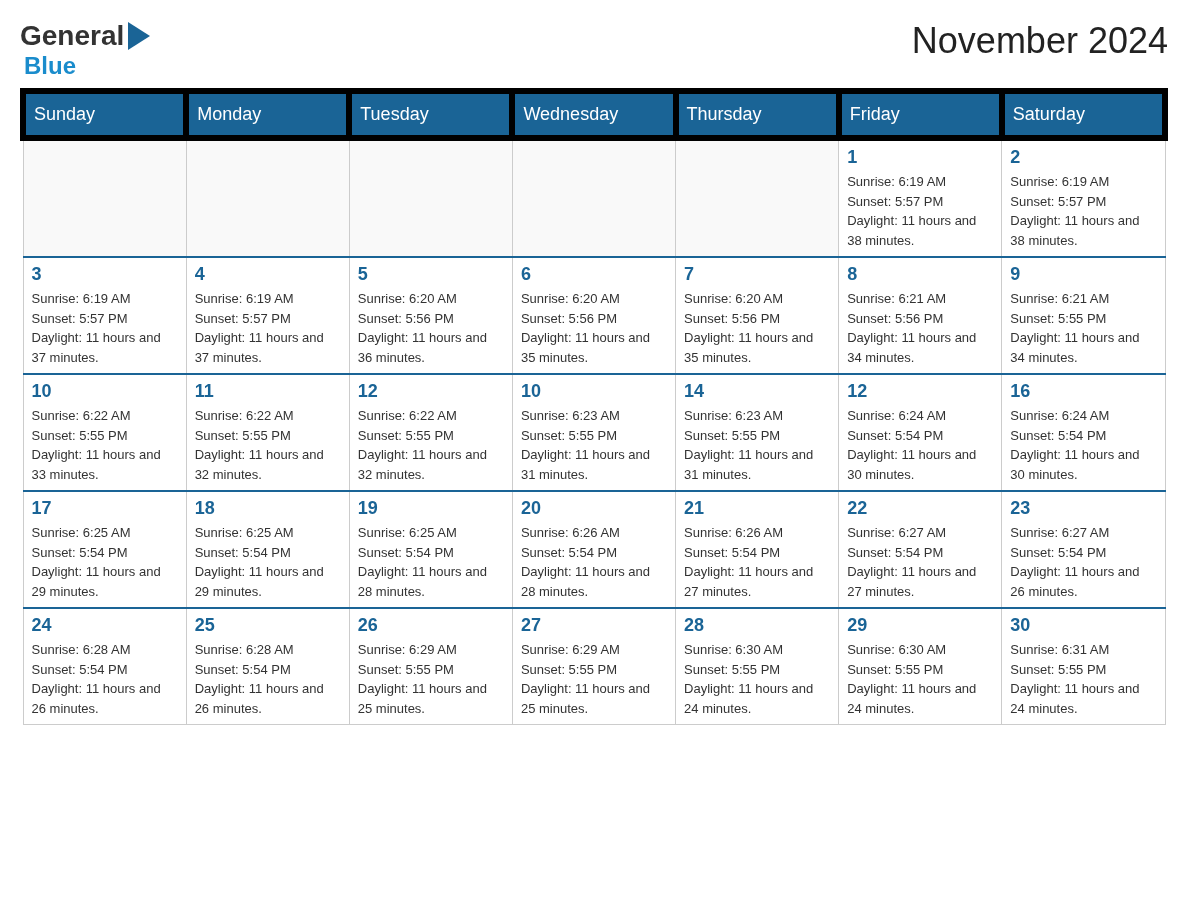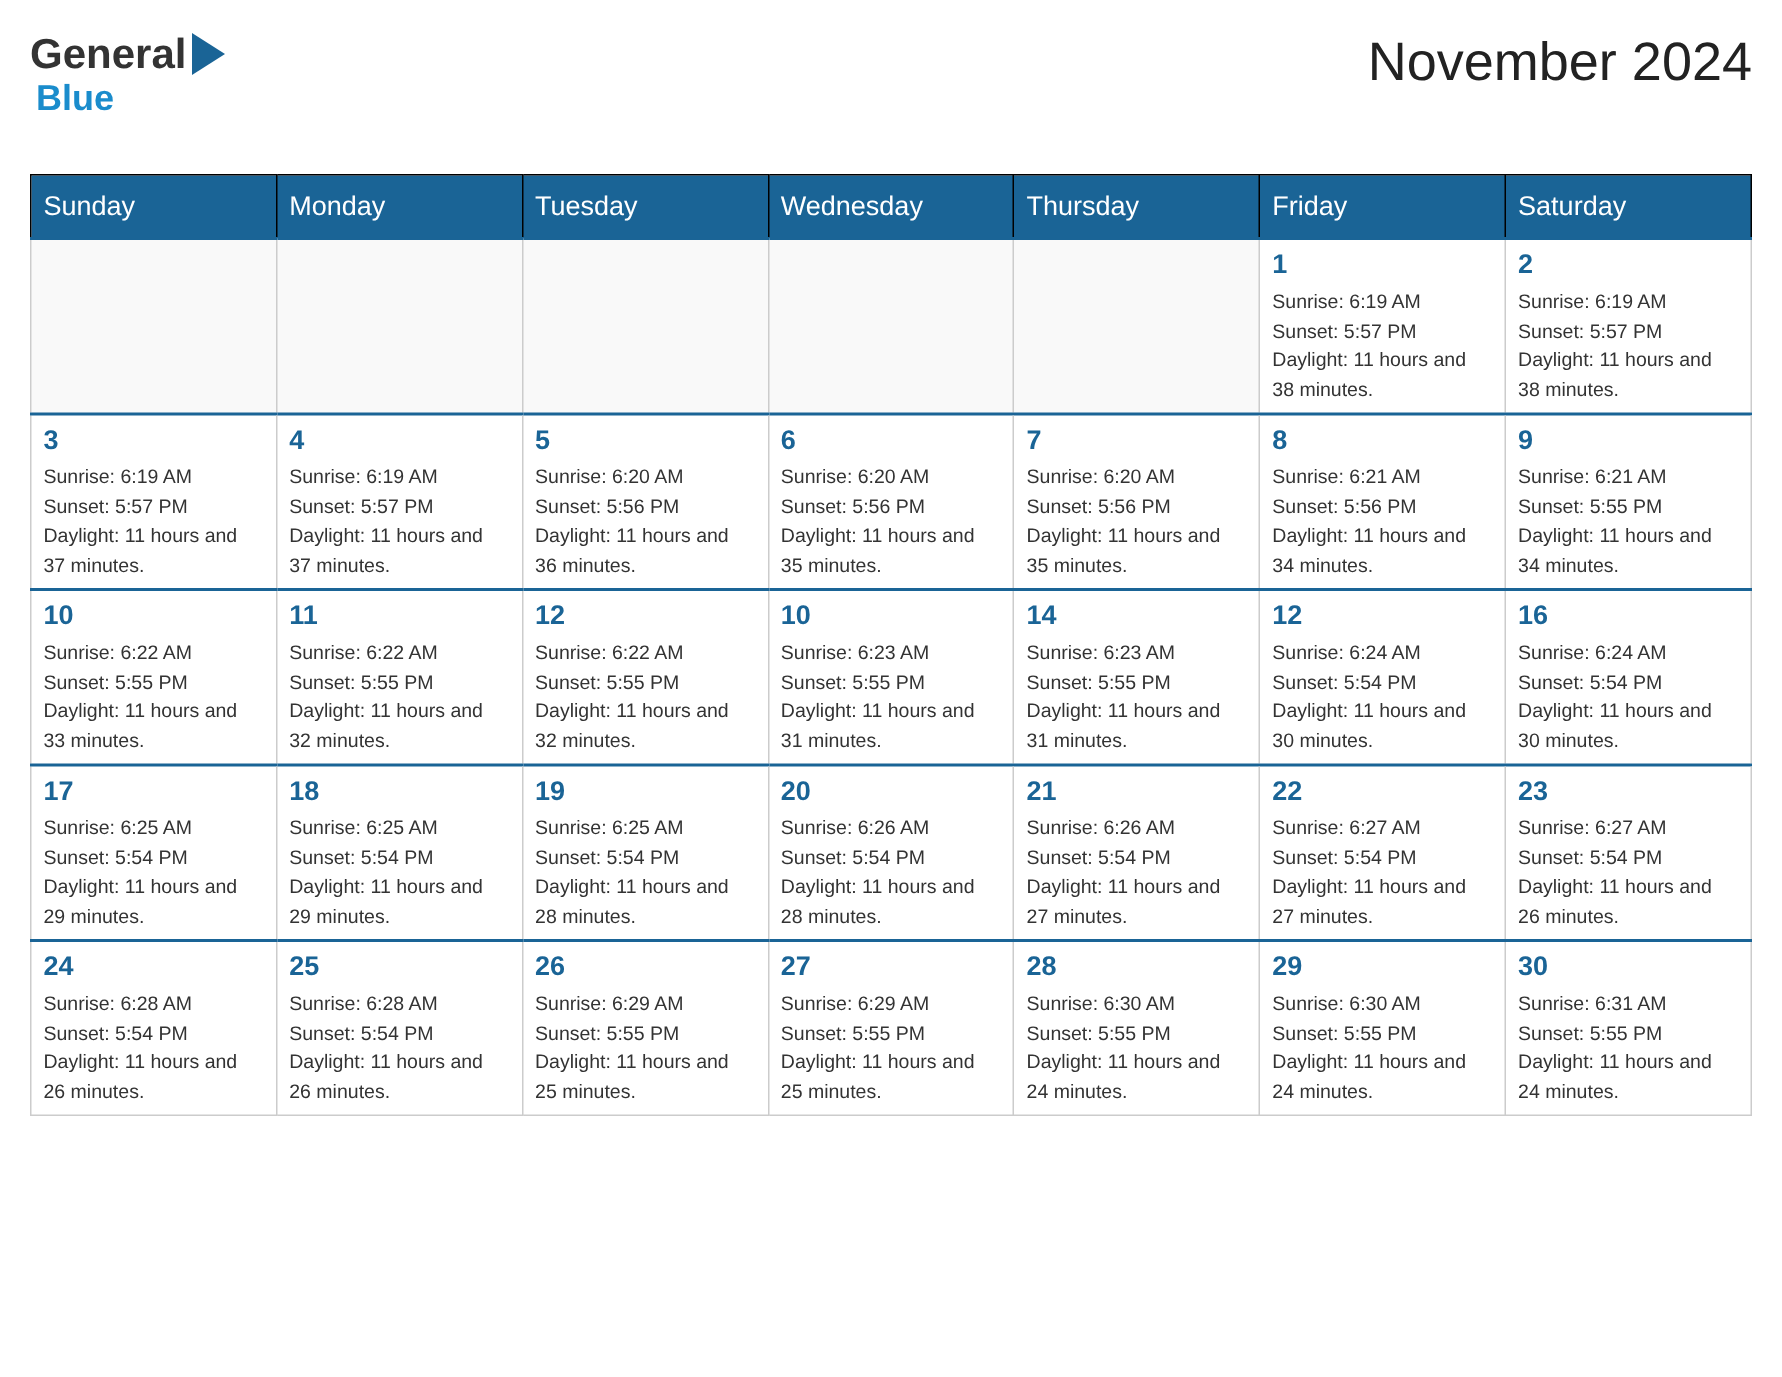--- a/index.html
+++ b/index.html
@@ -7,21 +7,21 @@
       font-family: Arial, sans-serif;
       background: #fff;
       padding: 20px;
       width: 1188px;
       min-height: 918px;
     }
     .header {
       display: flex;
       justify-content: space-between;
       align-items: flex-start;
-      margin-bottom: 36px;
+      margin-bottom: 8px;
     }
     .logo {
       display: flex;
       flex-direction: column;
       align-items: flex-start;
     }
     .logo-general {
       font-size: 28px;
       font-weight: bold;
       color: #333;
@@ -49,21 +49,21 @@
       width: 100%;
       border-collapse: collapse;
     }
     .calendar th {
       background-color: #1a6496;
       color: #fff;
       padding: 10px 8px;
       font-size: 18px;
       font-weight: normal;
       text-align: left;
-      border: 1px solid #000000;
+      border: 6px solid #000000;
     }
     .calendar td {
       vertical-align: top;
       padding: 6px 8px;
       border: 1px solid #ccc;
       width: calc(100% / 7);
       min-height: 110px;
       font-size: 13px;
       color: #333;
     }

